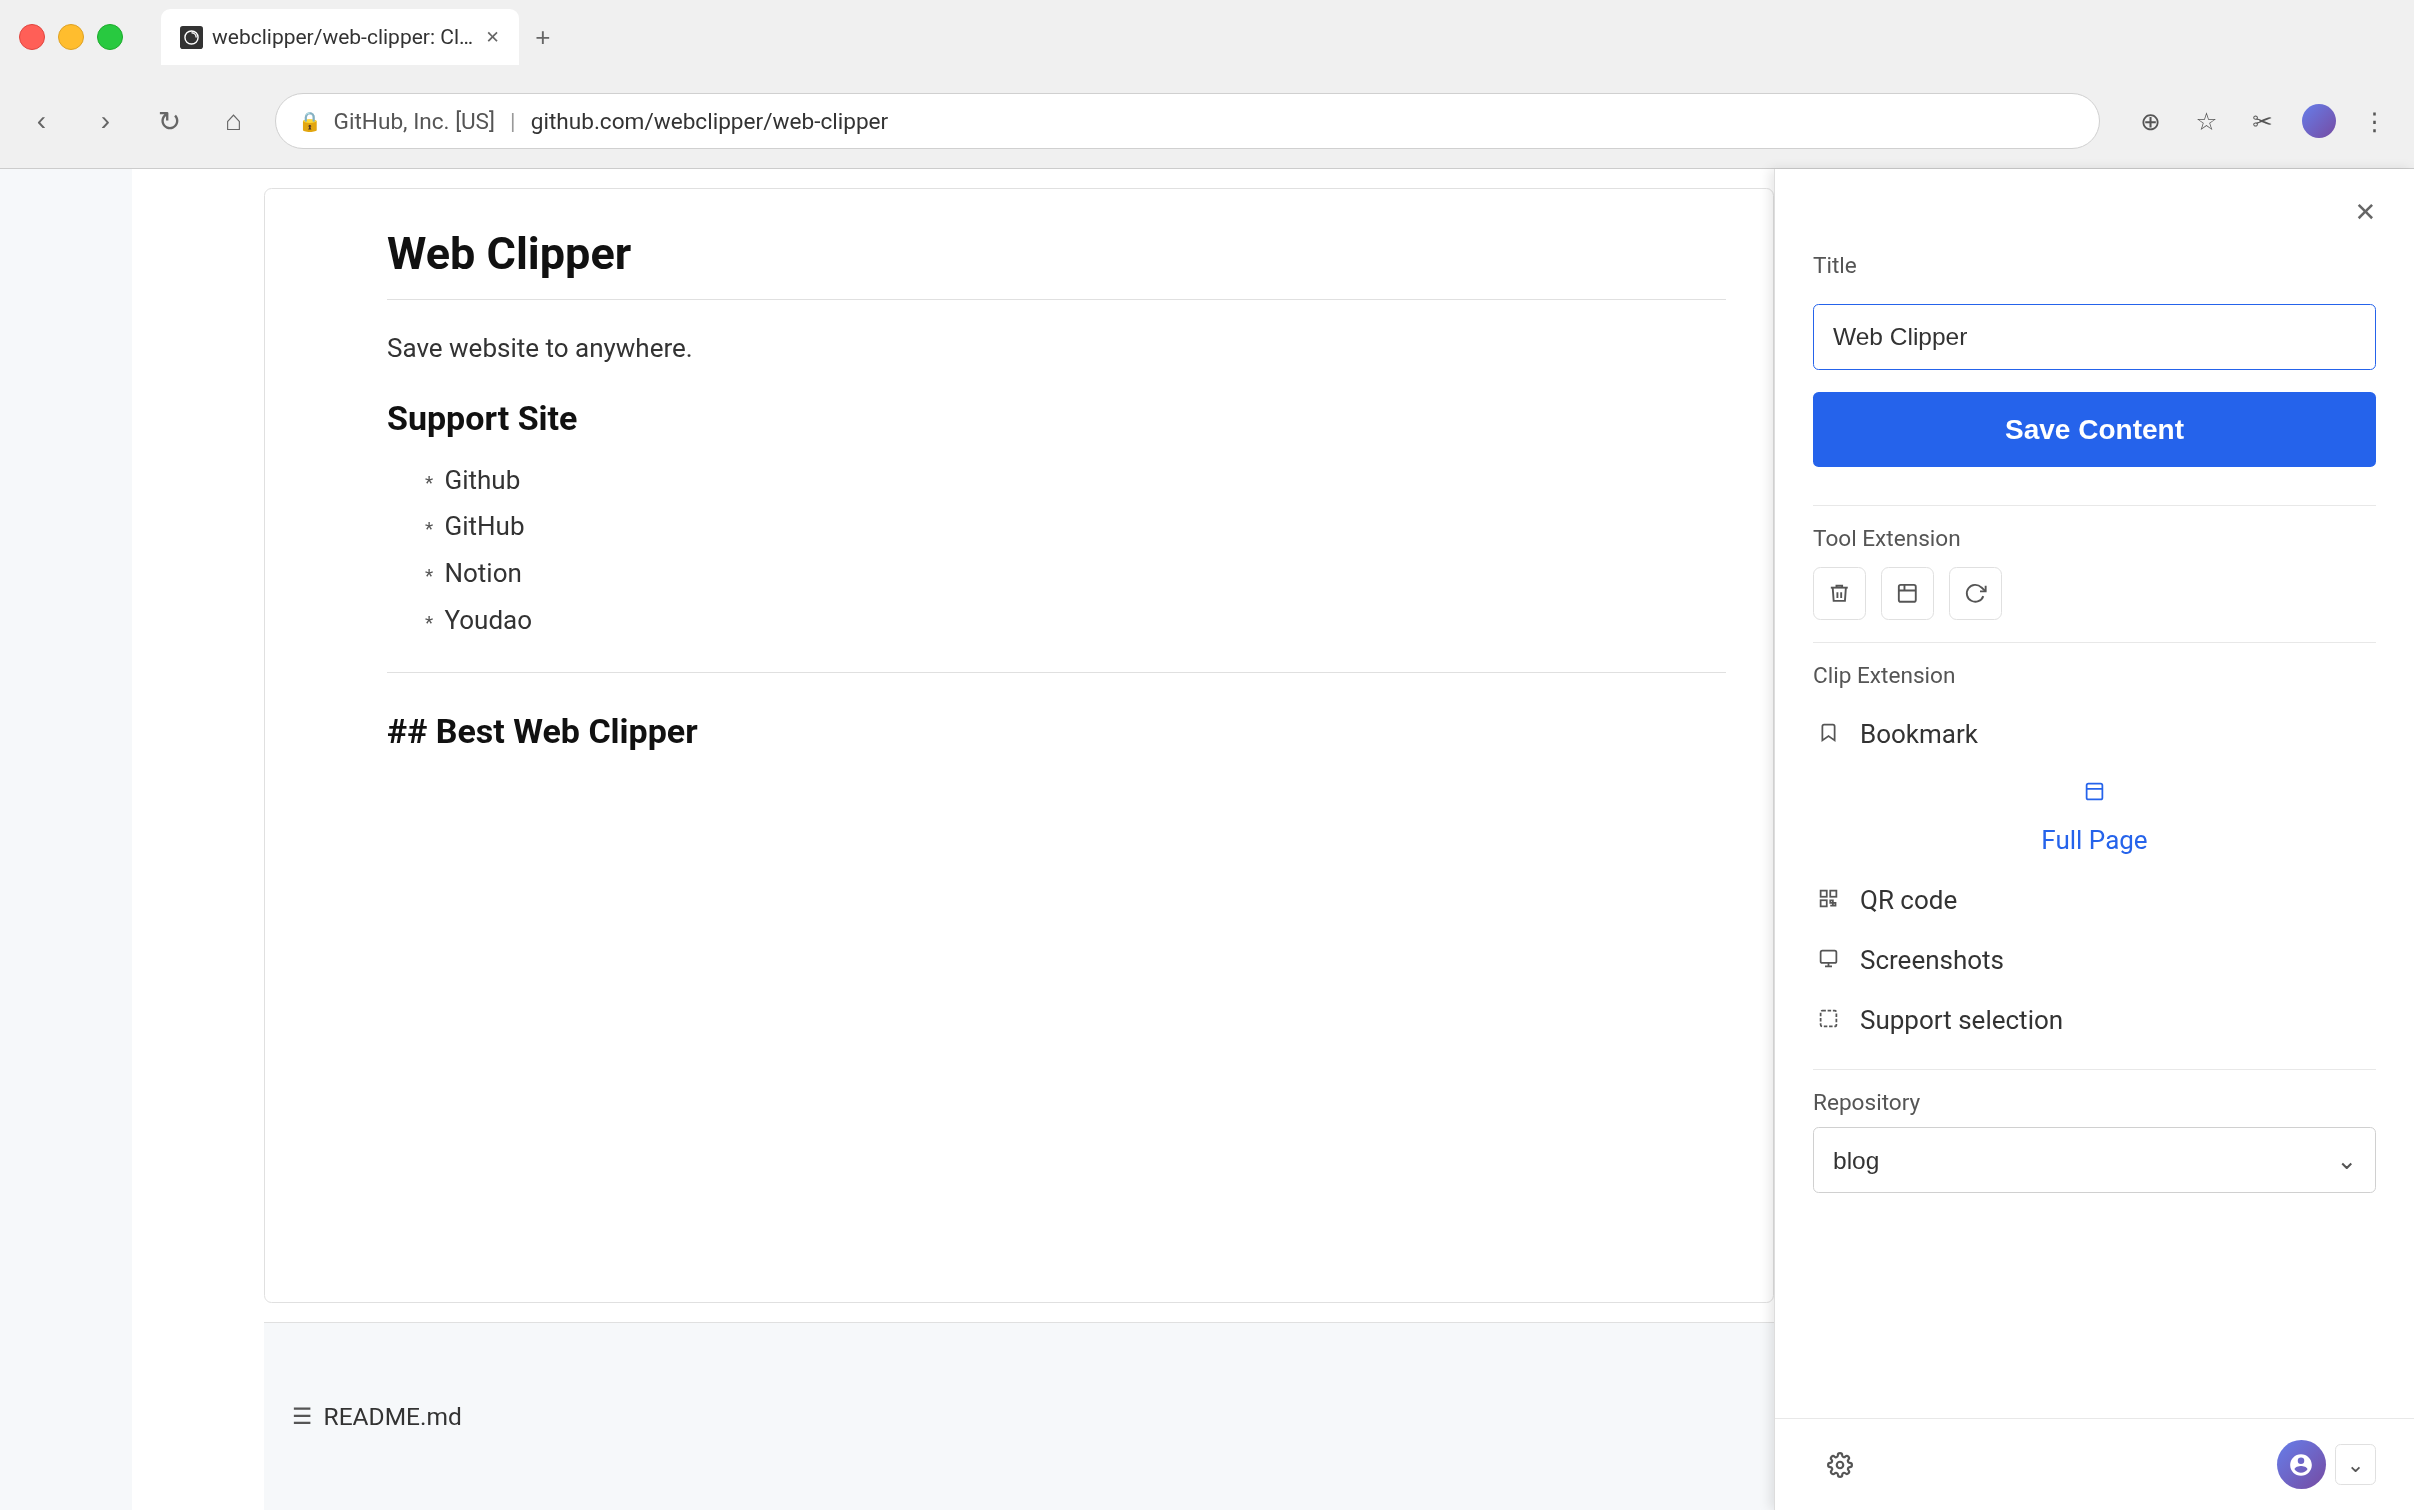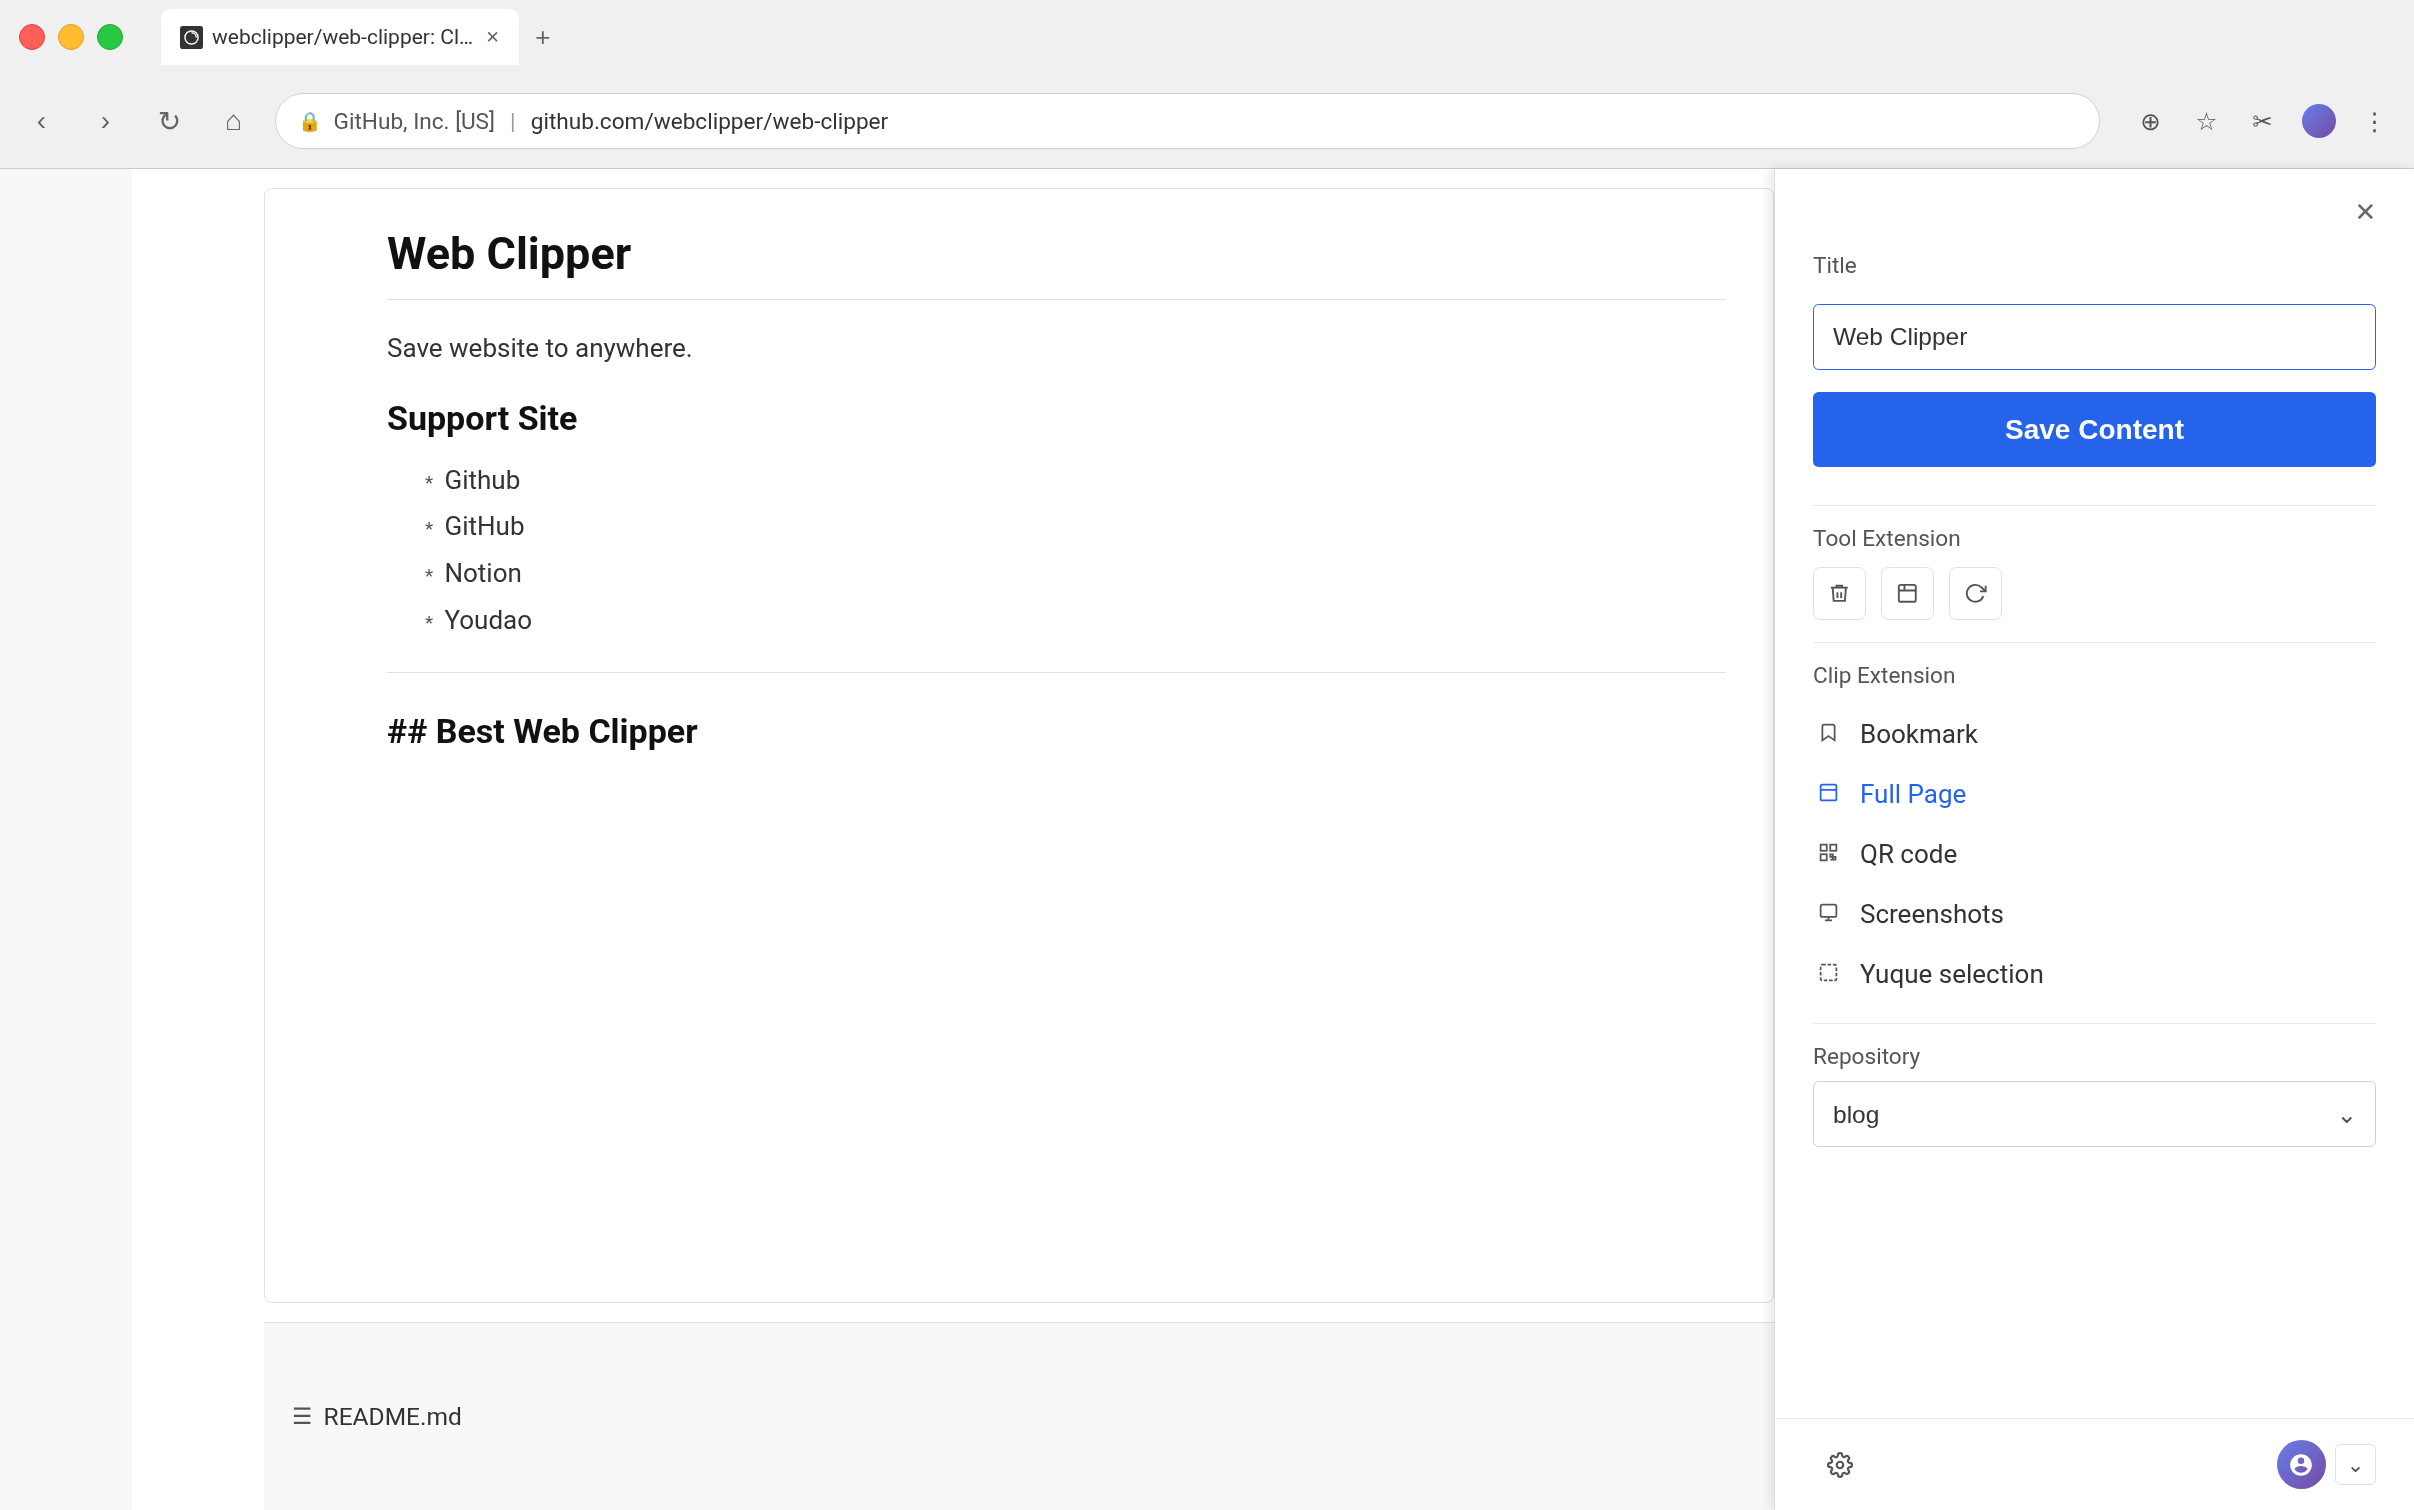--- a/index.html
+++ b/index.html
@@ -387,21 +387,21 @@
     .clip-item {
       display: flex;
       align-items: center;
       gap: 17px;
       padding: 15px 0;
       font-size: 26px;
       color: #333;
       cursor: pointer;
       border-radius: 5.6px;
     }
-    .clip-item.active { color: #2563eb; }
+    .clip-item.active { color: #2563eb; flex-direction: column; }
     .clip-item-icon {
       font-size: 24.5px;
       width: 30px;
       text-align: center;
     }
 
     .repo-label {
       font-size: 22.6px;
       color: #555;
       margin-bottom: 11.3px;
@@ -668,21 +668,21 @@
     <span class="clip-item-icon" style="color:#555"><svg width="21" height="21" viewBox="0 0 24 24" fill="none" stroke="currentColor" stroke-width="2">
                 <rect x="3" y="3" width="18" height="14" rx="2"></rect>
                 <path d="M8,21h8M12,17v4"></path>
               </svg></span>
     <span>Screenshots</span>
   </li>
           <li class="clip-item">
     <span class="clip-item-icon" style="color:#555"><svg width="21" height="21" viewBox="0 0 24 24" fill="none" stroke="currentColor" stroke-width="2">
                 <rect x="3" y="3" width="18" height="18" rx="2" stroke-dasharray="4 2"></rect>
               </svg></span>
-    <span>Yuque selection</span>
+    <span>Support selection</span>
   </li>
         </ul>
 
       <hr class="section-divider">
 
       
       <div class="repo-label">Repository</div>
       <div class="repo-select-wrapper">
         <select>
           <option>blog</option>

